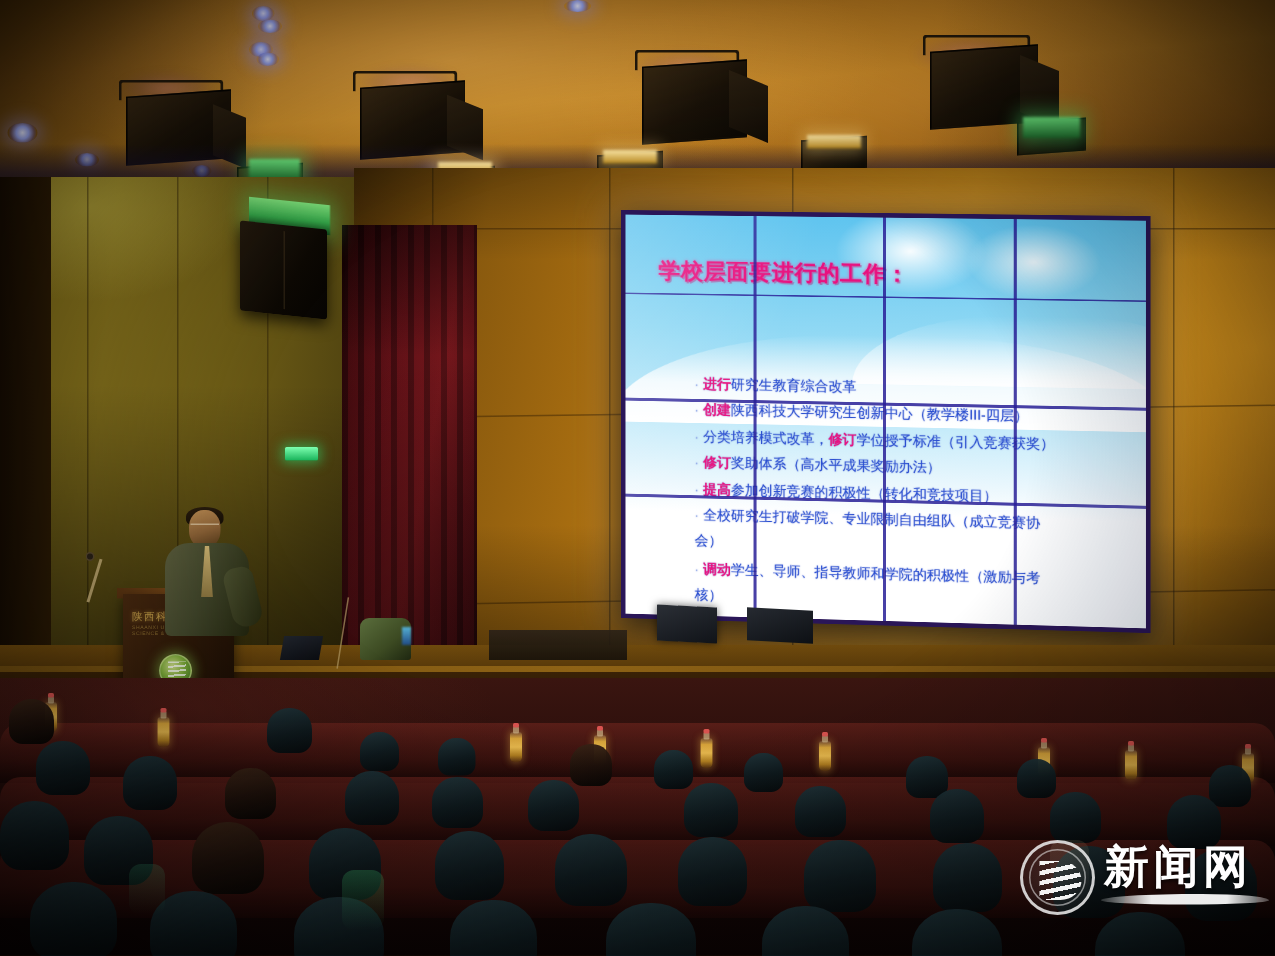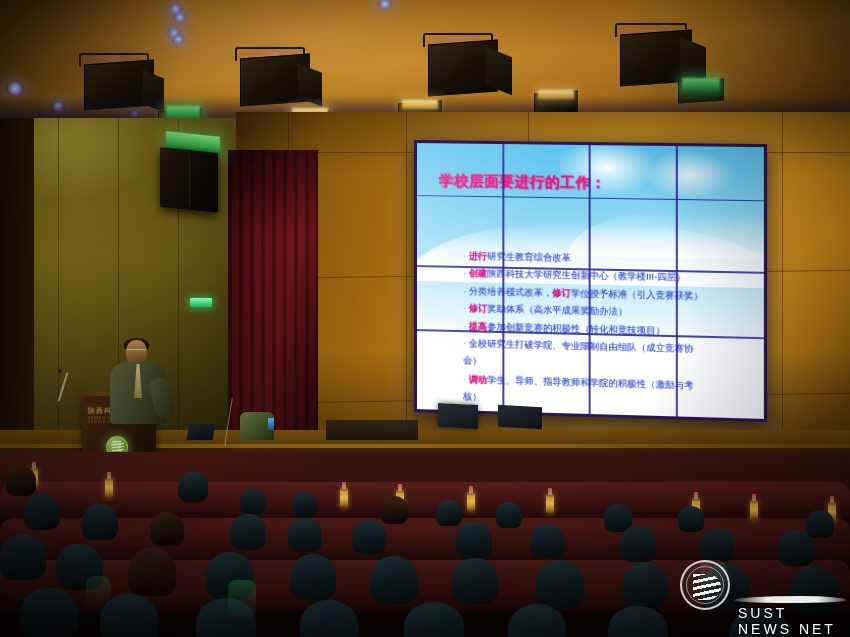--- a/index.html
+++ b/index.html
@@ -674,17 +674,17 @@
     <div style="position:absolute;left:86px;top:124px;width:24px;height:34px;background:linear-gradient(180deg,rgba(70,200,140,.22),rgba(10,60,40,0));border-radius:8px;"></div>
     <div style="position:absolute;left:700px;top:108px;width:26px;height:36px;background:linear-gradient(180deg,rgba(230,200,150,.16),rgba(60,40,20,0));border-radius:8px;"></div>
   </div>
 
   <div class="vignette"></div>
 
   <div class="watermark">
     <div class="wm-emblem">
       <div class="stripes"></div>
     </div>
+    <div class="wm-cn">新闻网</div>
     <div class="wm-brush"></div>
-    <div class="wm-en">SUST NEWS NET</div>
   </div>
 
 </div>
 
 </body></html>

